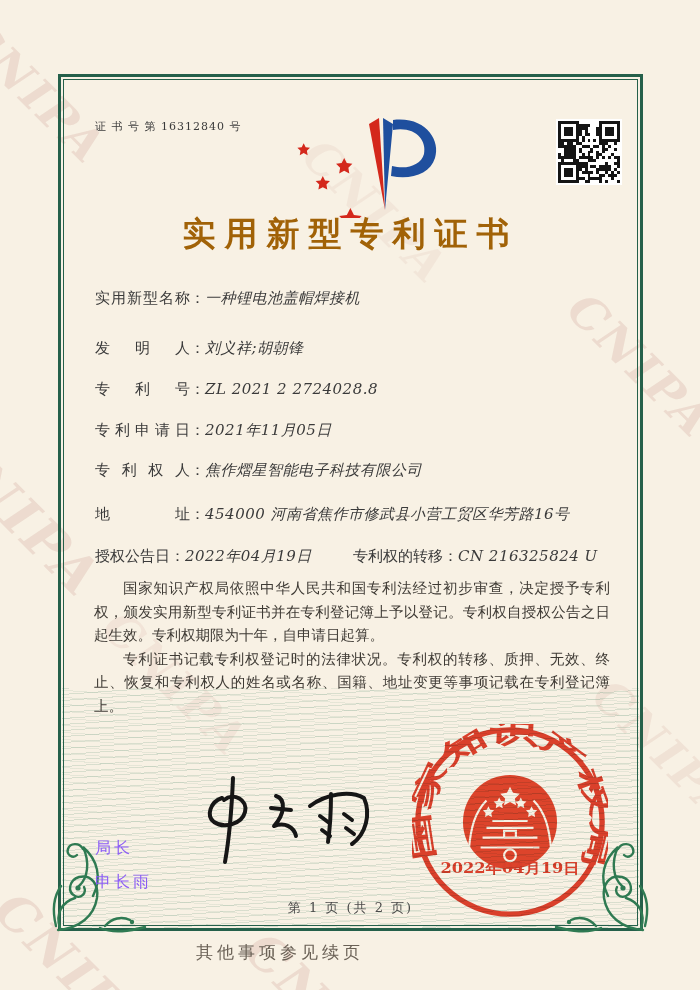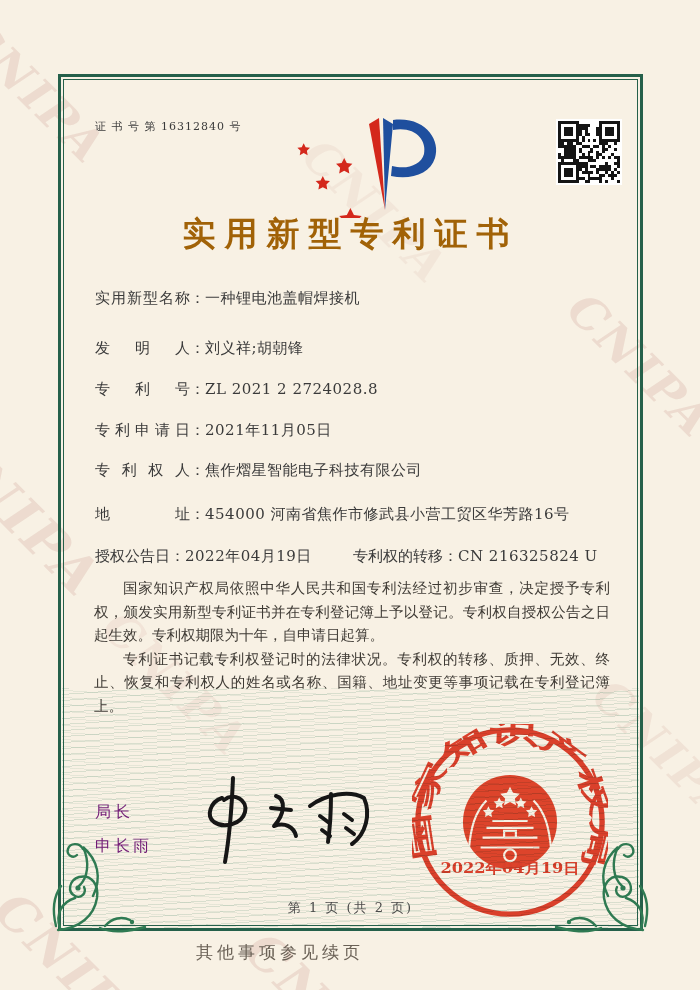--- a/index.html
+++ b/index.html
@@ -15,25 +15,25 @@
          border:3px solid #25604a;box-sizing:border-box;}
   .frame-inner{position:absolute;left:2px;top:2px;right:2px;bottom:2px;border:1px solid #25604a;}
   .guilloche{position:absolute;left:62px;top:688px;width:577px;height:240px;
       background:repeating-linear-gradient(176deg, rgba(122,164,138,0.25) 0 1px, rgba(0,0,0,0) 1px 6px),
                  repeating-linear-gradient(184deg, rgba(122,164,138,0.15) 0 1px, rgba(0,0,0,0) 1px 7px);}
   .certno{left:95px;top:119px;font-size:11px;color:#3a3a3a;letter-spacing:1px;}
   .title{left:58px;top:212px;width:585px;text-align:center;font-size:33px;font-weight:600;
          color:#a16207;letter-spacing:9px;}
   .row{position:absolute;left:95px;width:515px;font-size:15px;color:#3a3a3a;white-space:nowrap;}
   .flabel{display:inline-block;width:95px;text-align:justify;text-align-last:justify;vertical-align:top;}
-  .fvalue{letter-spacing:0.5px;}
+  .fvalue{letter-spacing:0.5px;font-style:italic;}
   .paras{position:absolute;left:94px;top:577px;width:516px;font-size:14.5px;line-height:23.5px;
          color:#3e3a34;text-align:justify;}
   .paras p{margin:0;text-indent:2em;}
-  .director{left:95px;top:795px;font-size:16px;color:#701a75;letter-spacing:3px;line-height:34px;font-family:Liberation Serif, serif;}
+  .director{left:95px;top:831px;font-size:16px;color:#8b5cf6;letter-spacing:3px;line-height:34px;font-family:Liberation Serif, serif;}
   .footer-page{left:58px;top:899px;width:585px;text-align:center;font-size:13px;color:#4a4a4a;letter-spacing:2px;}
   .cont-note{left:0;top:941px;width:560px;text-align:center;font-size:17px;color:#6a6156;letter-spacing:4px;}
   
   .qr{position:absolute;left:556px;top:119px;width:66px;height:66px;background:#fff;
       display:grid;grid-template-columns:repeat(21,1fr);grid-template-rows:repeat(21,1fr);padding:2px;box-sizing:border-box;}
   .qr div{width:100%;height:100%;}
   .qr .b{background:#151515;}
   svg{display:block;}
 </style>
 </head>

